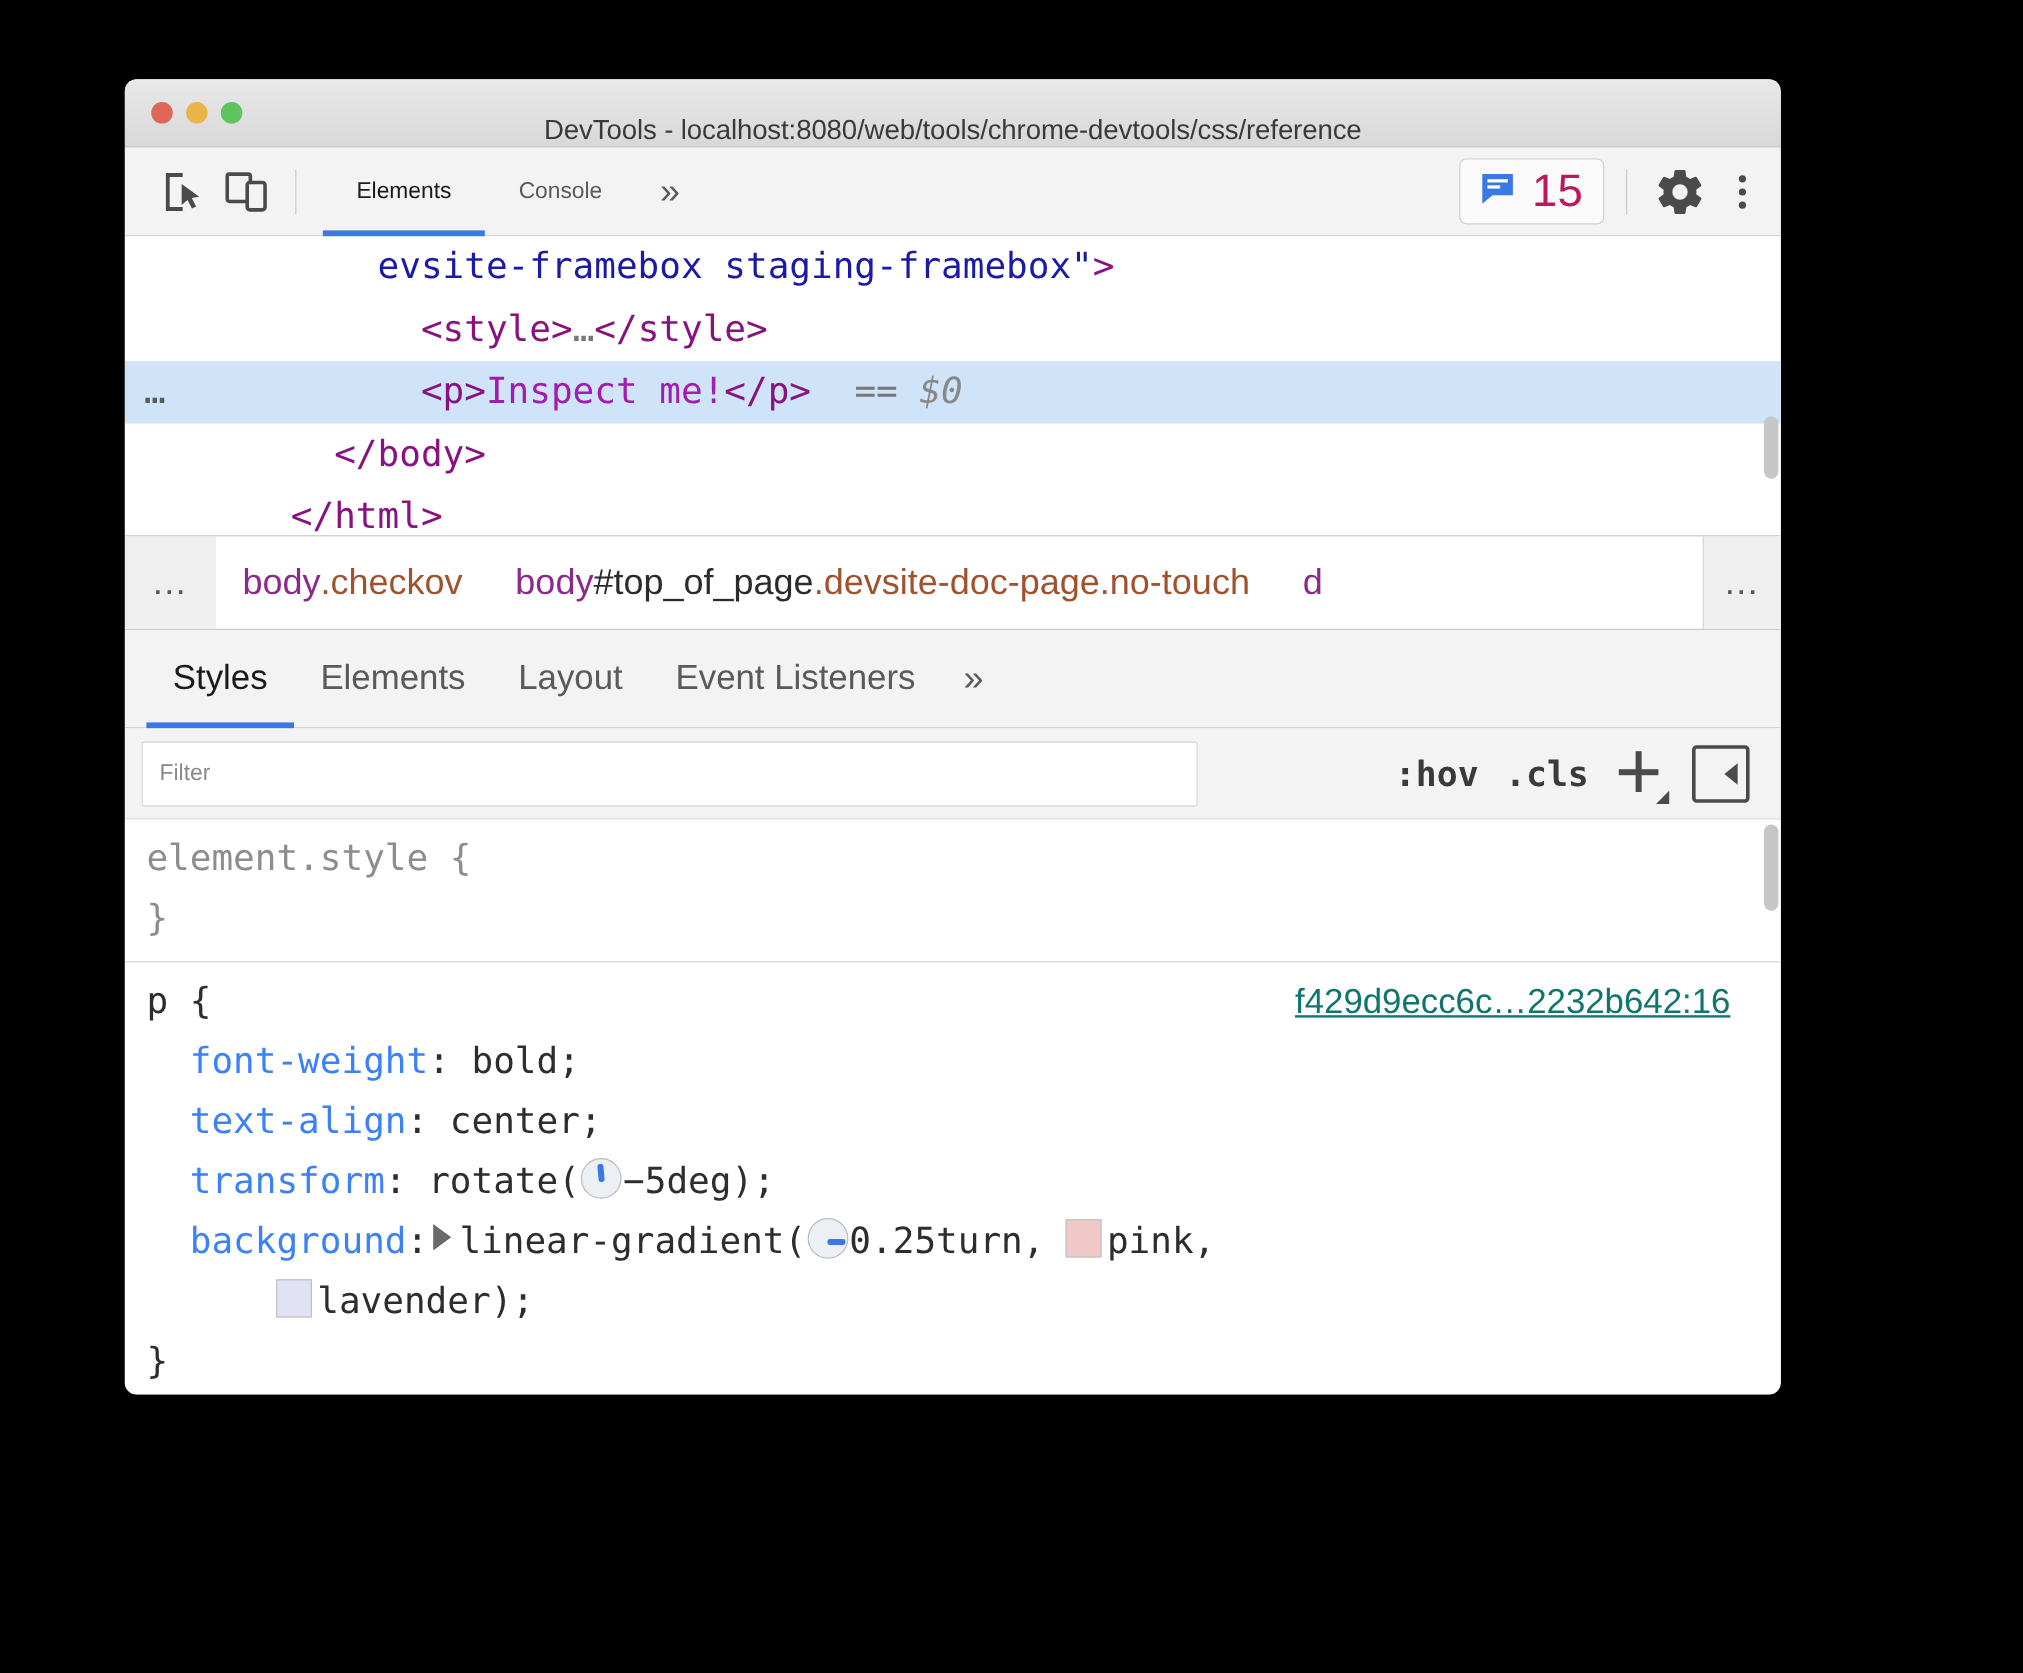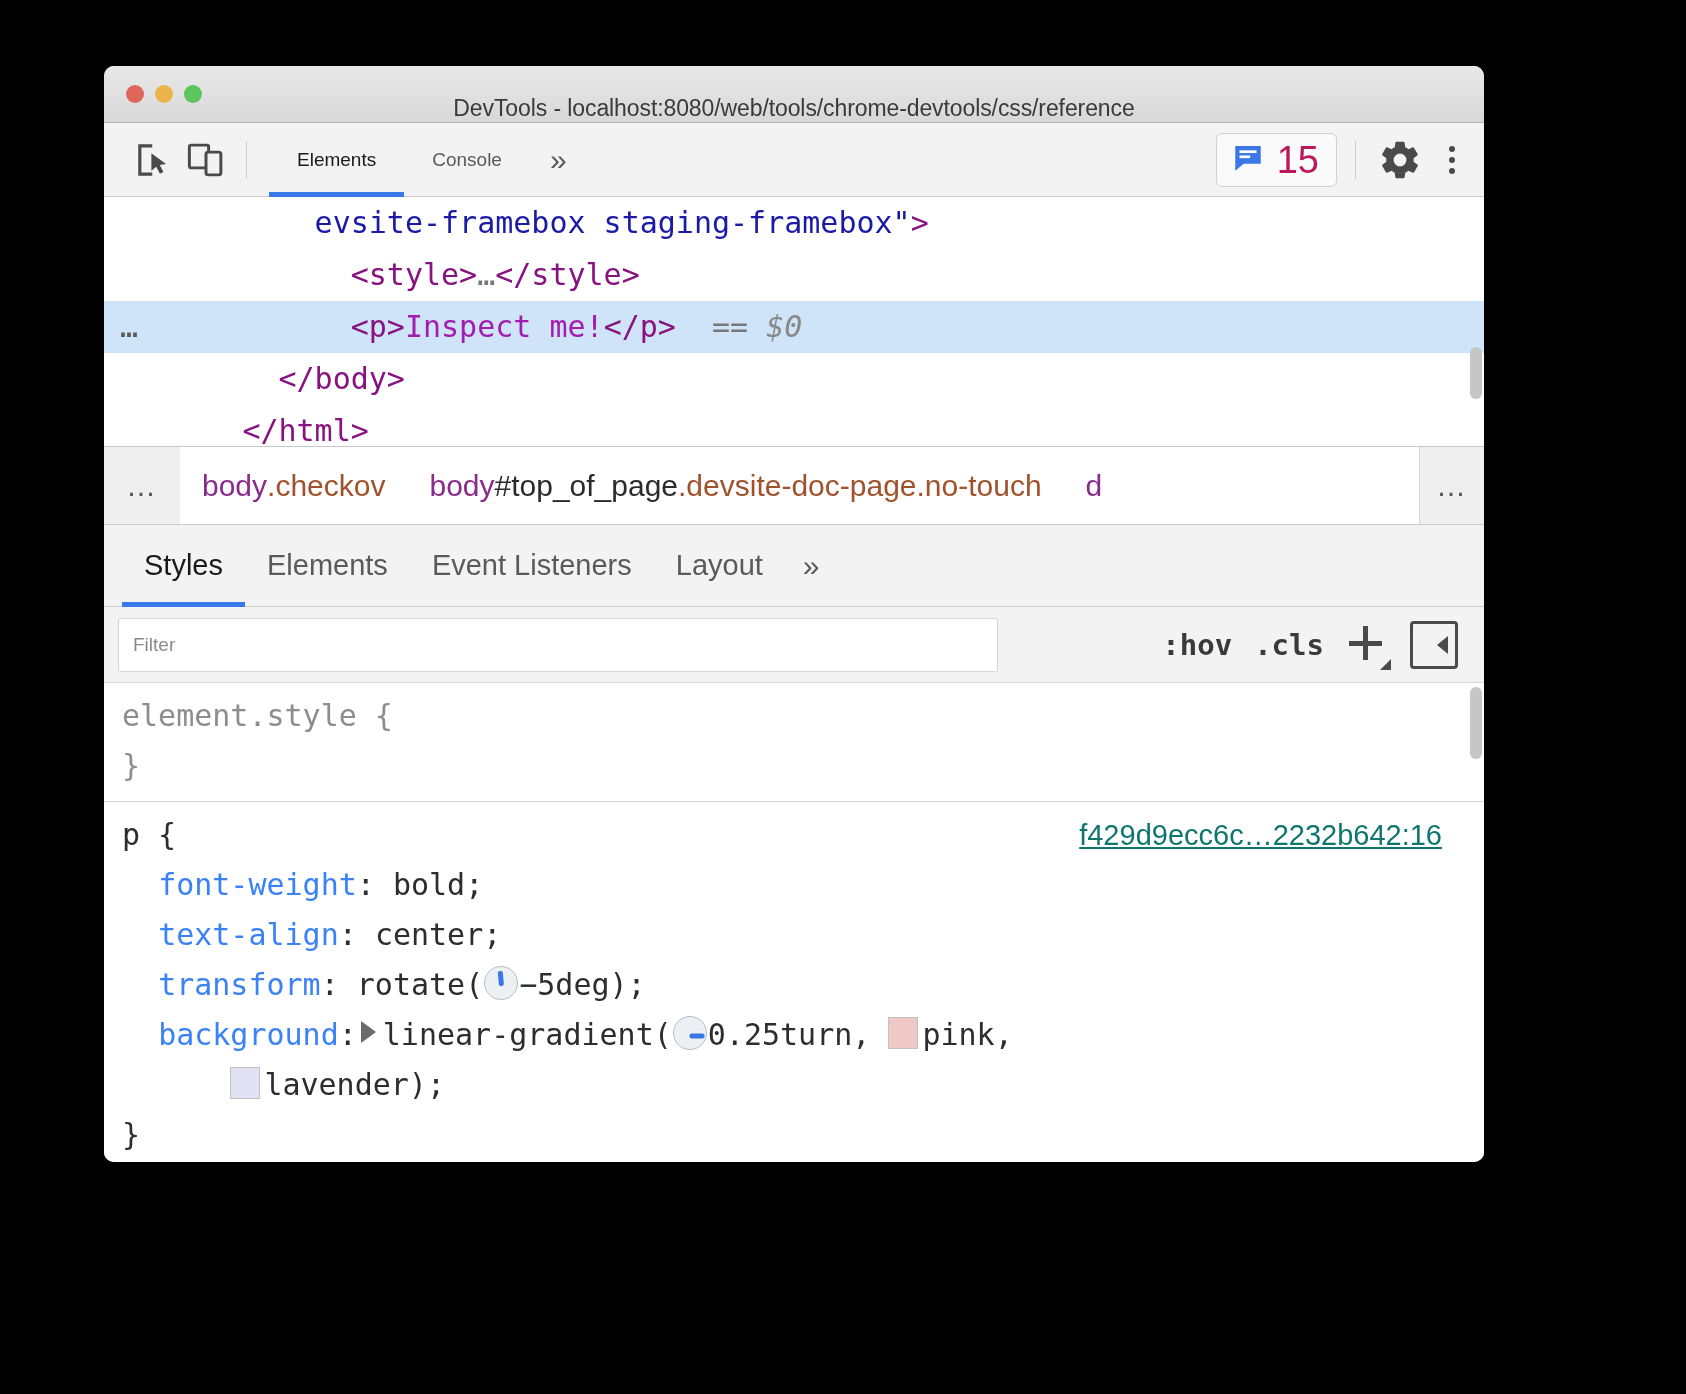--- a/index.html
+++ b/index.html
@@ -559,22 +559,22 @@
     </div>
     <div class="crumb">
       <span class="c-tag">d</span>
     </div>
     <div id="crumb-right-overflow">…</div>
   </div>
 
   <div id="styles-tabs">
     <button class="st-tab active">Styles</button>
     <button class="st-tab">Elements</button>
+    <button class="st-tab">Layout</button>
     <button class="st-tab">Event Listeners</button>
-    <button class="st-tab">Layout</button>
     <button class="st-more">»</button>
   </div>
 
   <div id="styles-toolbar">
     <input id="filter-input" type="text" placeholder="Filter" style="">
     <div class="styles-tools">
       <span class="tool-text">:hov</span>
       <span class="tool-text">.cls</span>
       <span class="plus-tool">
         <span class="v"></span>

